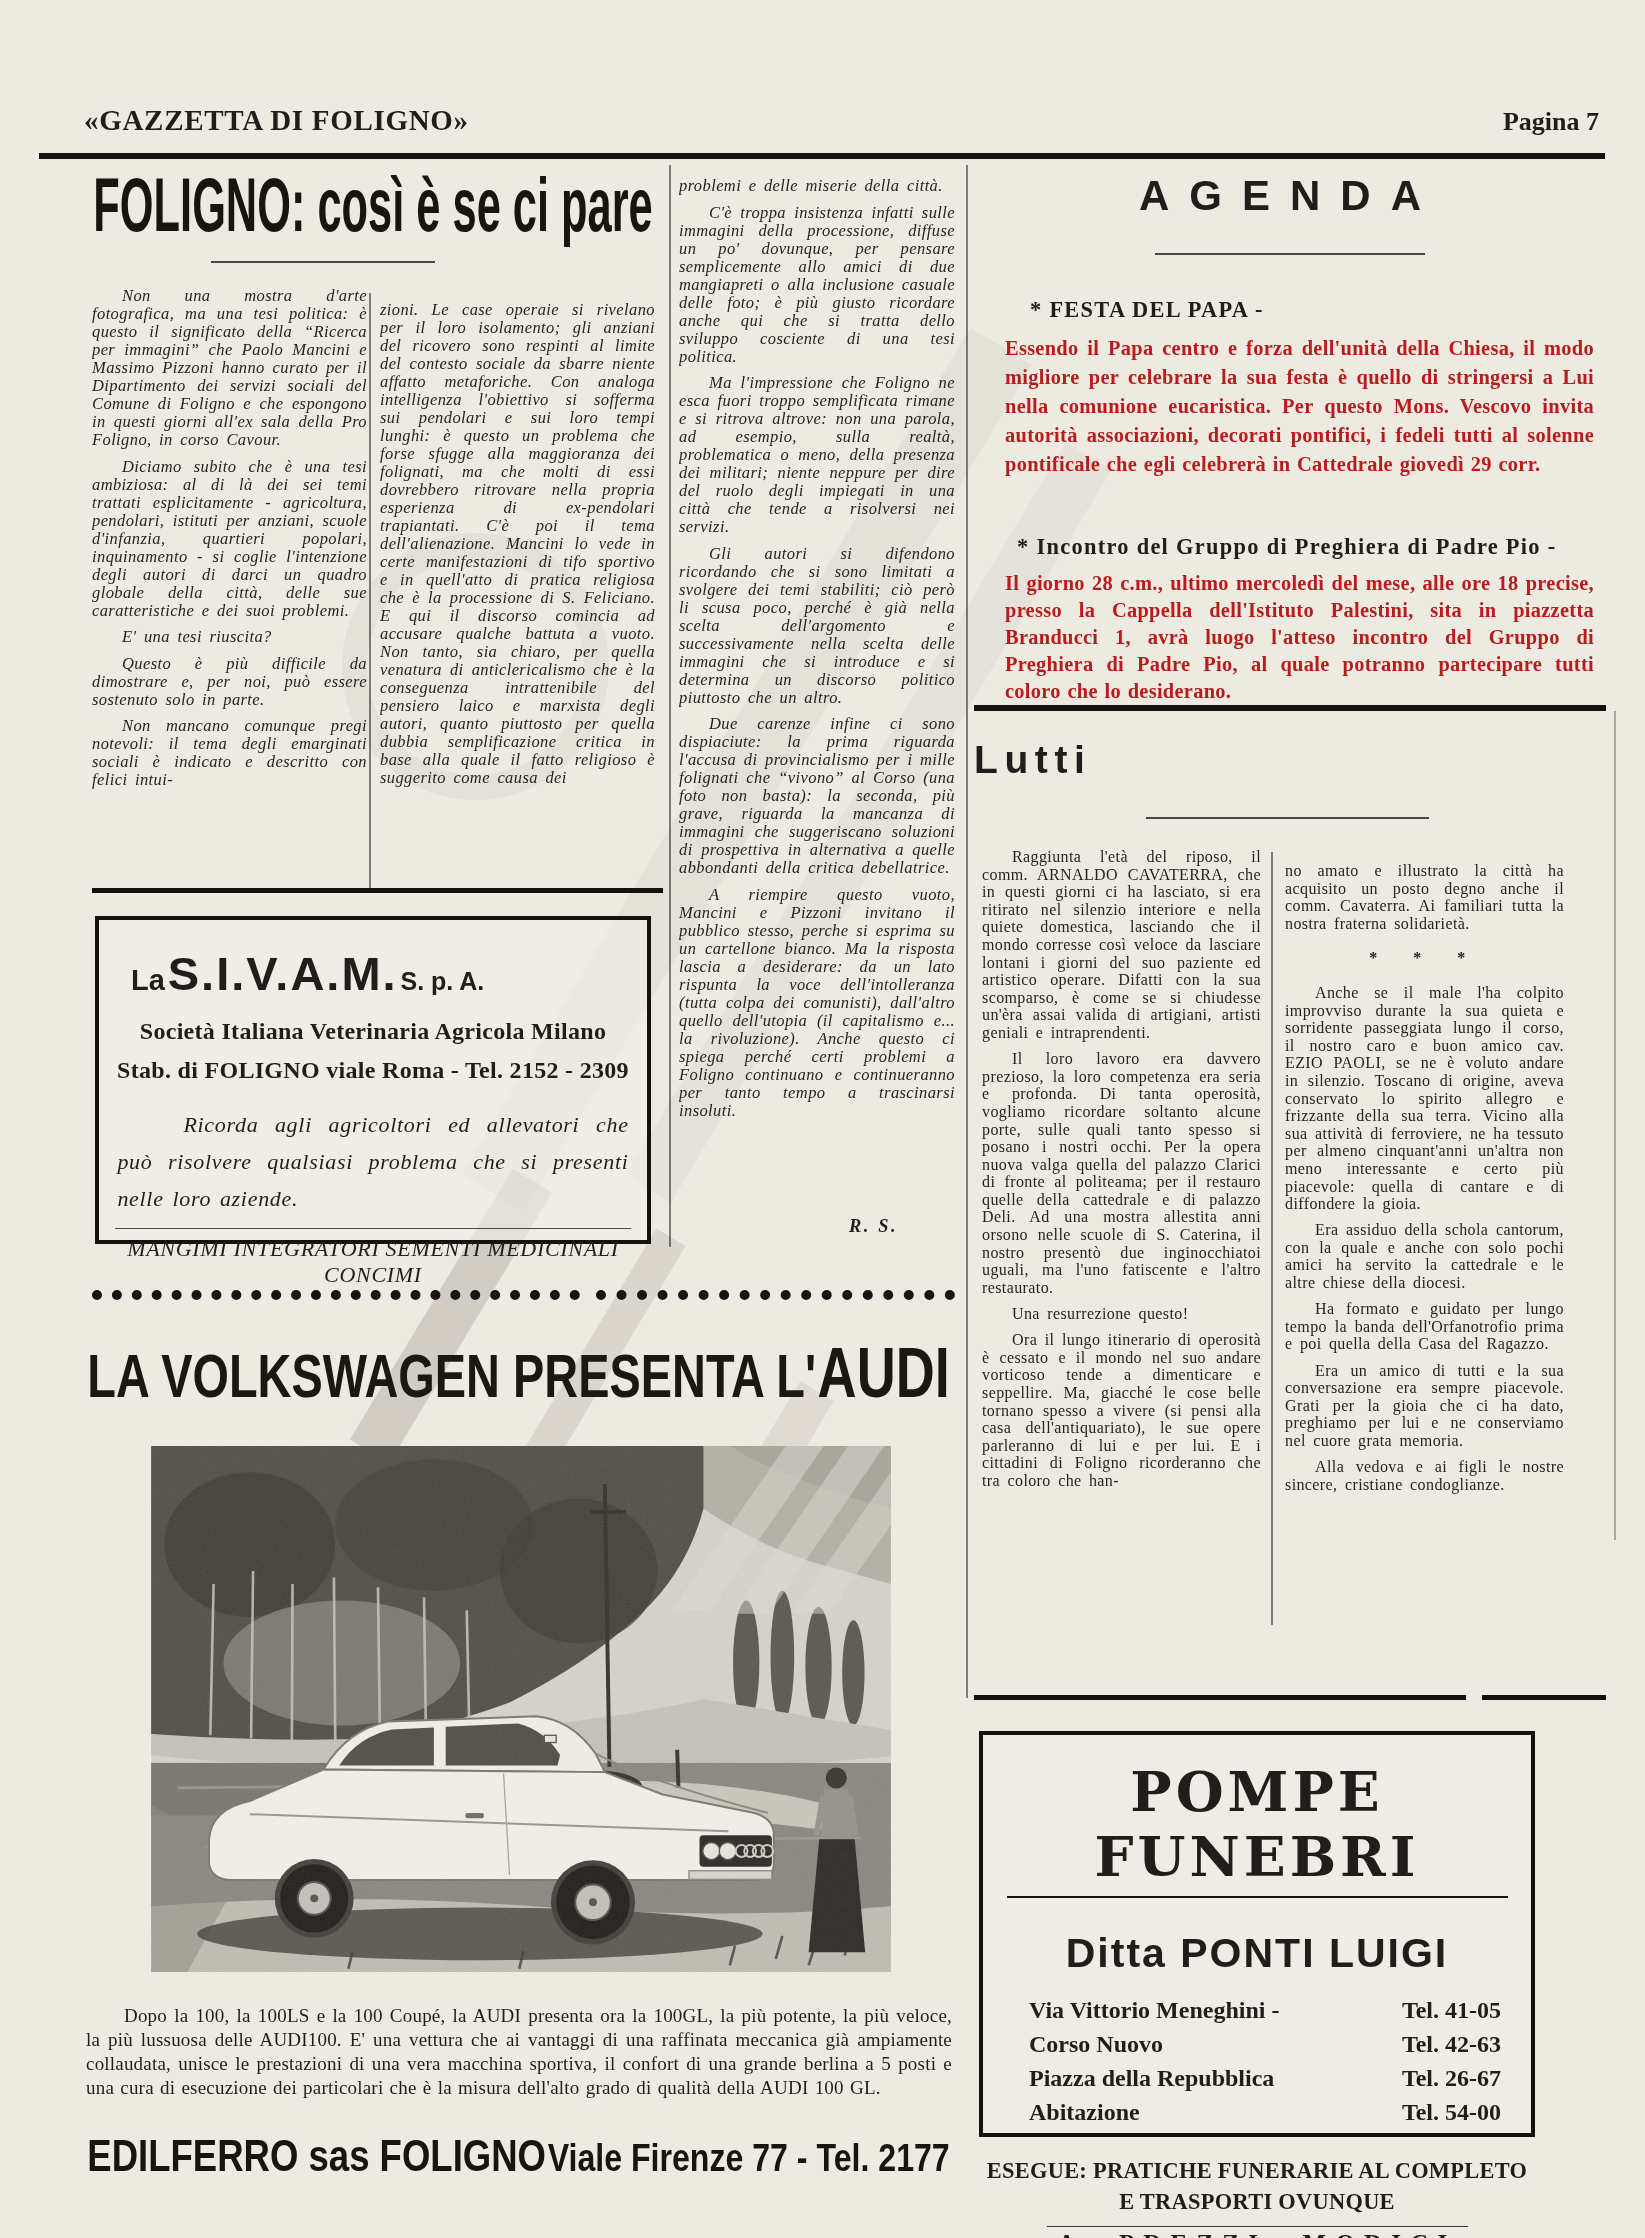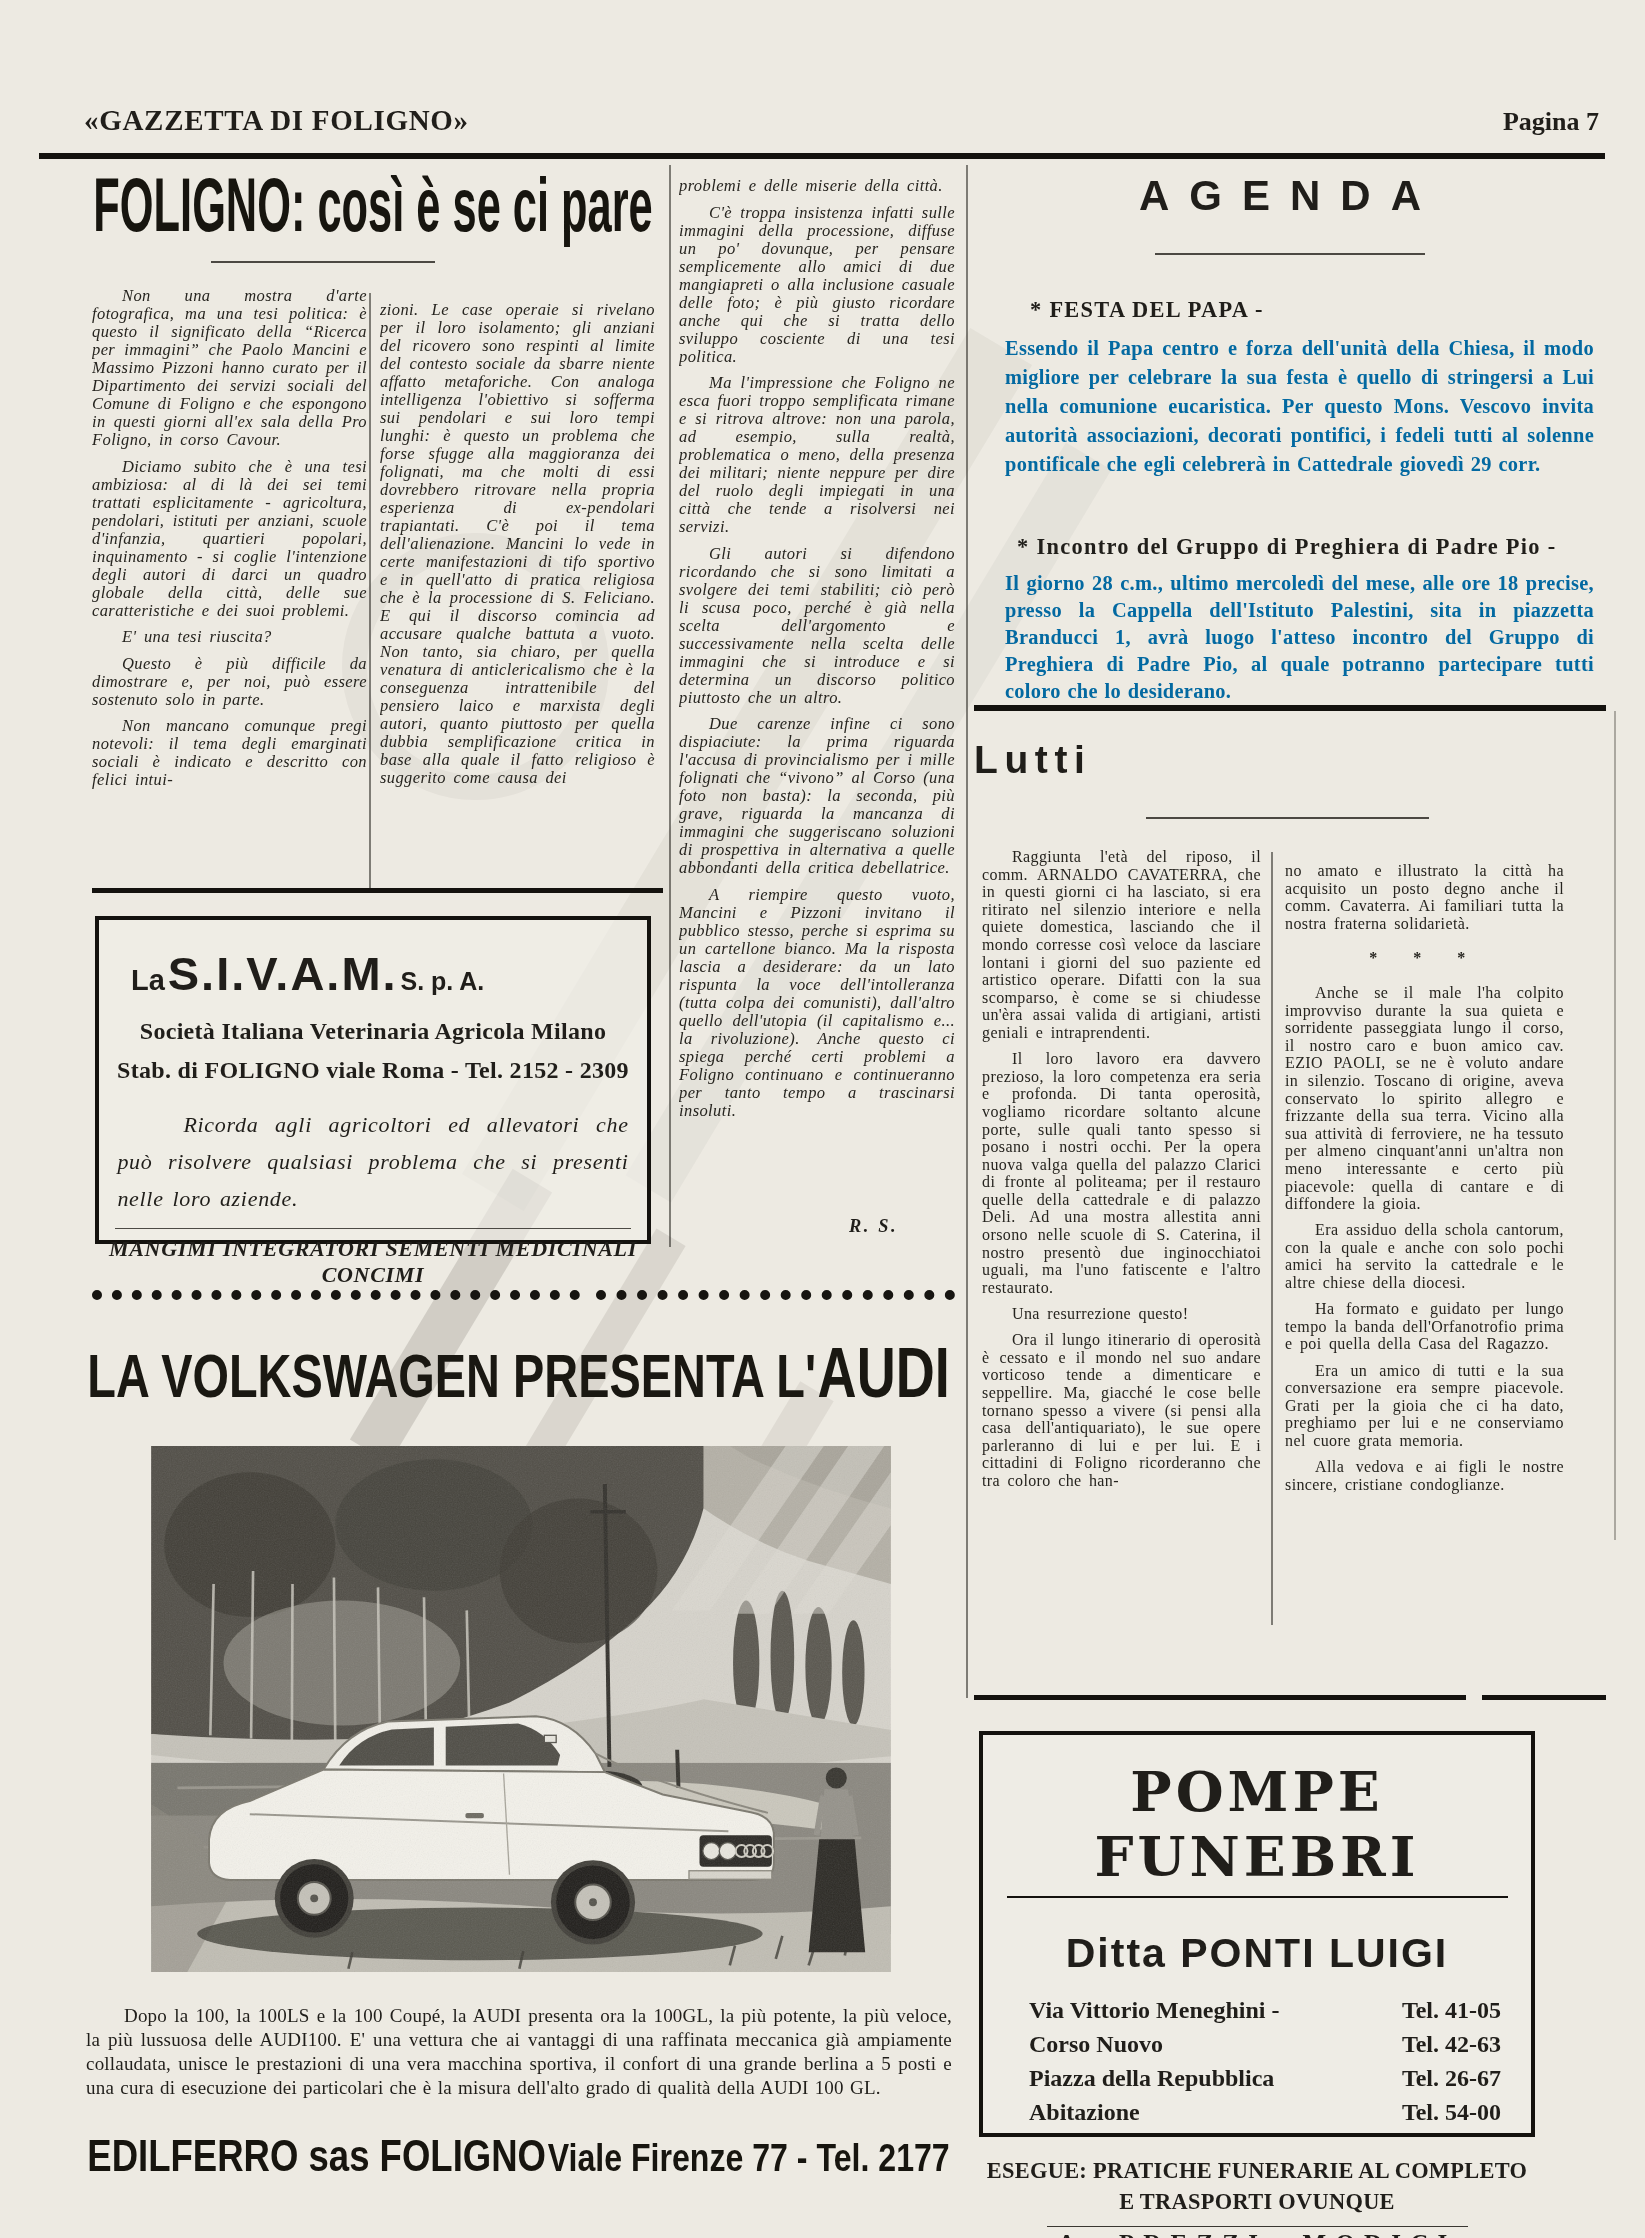--- a/index.html
+++ b/index.html
@@ -29,38 +29,38 @@
   .col.italic { font-style:italic; }
   .col.cont p:first-child { text-indent:0;margin-top:14px; }
   .col p.stars { text-indent:0; text-align:center; letter-spacing:14.5px; font-weight:bold; margin:17px 0; }
   .sig { position:absolute; font-style:italic; font-size:18.4px; font-weight:bold; letter-spacing:2.6px; }
 
   
   .agenda-title { position:absolute; left:974px; width:632px; text-align:center;
     font-family:"Liberation Sans", sans-serif; font-weight:bold; font-size:42px; letter-spacing:20px; }
   .agenda-item-title { position:absolute; font-size:22.4px; font-weight:bold; letter-spacing:1.3px; }
   .agenda-body { position:absolute; font-size:20.4px; font-weight:bold; line-height:29px;
-    text-align:justify; letter-spacing:0.3px; word-spacing:1.3px; color:#0369a1; }
+    text-align:justify; letter-spacing:0.3px; word-spacing:1.3px; color:#b91c1c; }
 
   
   .lutti-title { position:absolute; left:974px; width:632px; text-align:left;
     font-family:"Liberation Sans", sans-serif; font-weight:bold; font-size:39px; letter-spacing:6.6px; }
 
   
   .sivam { position:absolute; left:95px; top:916px; width:556px; height:328px;
     border:4px solid #14120e; box-sizing:border-box; background:rgba(240,238,231,.6); }
   .sivam-head { margin:26px 0 0 32px; font-family:"Liberation Sans", sans-serif; }
   .sivam-la   { font-size:29px; font-weight:bold; }
   .sivam-name { font-size:47px; font-weight:bold; letter-spacing:2px; }
   .sivam-spa  { font-size:25px; font-weight:bold; }
   .sivam-line { text-align:center; font-size:24px; font-weight:bold; margin-top:17px; letter-spacing:0.3px; }
   .sivam-body { margin:22.4px 18.4px 0 18.4px; font-style:italic; font-size:22px; line-height:37px;
     text-align:justify; text-indent:66px; letter-spacing:0.7px; word-spacing:2.6px; }
   .sivam-sep  { margin:10.5px 16px 0 16px; height:1.3px; background:rgba(35,32,28,.8); }
-  .sivam-foot { text-align:center; font-style:italic; font-weight:bold; font-size:22px; margin-top:6.6px; letter-spacing:0.7px; }
+  .sivam-foot { text-align:center; font-style:italic; font-weight:normal; font-size:22px; margin-top:6.6px; letter-spacing:0.7px; }
 
   
   .dots { position:absolute; height:0; border-top:10px dotted #171511; }
 
   
   .caption { position:absolute; left:86px; top:2004px; width:866px; font-size:19px; line-height:24px;
     text-align:justify; letter-spacing:0.2px; word-spacing:1.3px; }
   .caption p { margin:0; text-indent:38px; }
 
   

